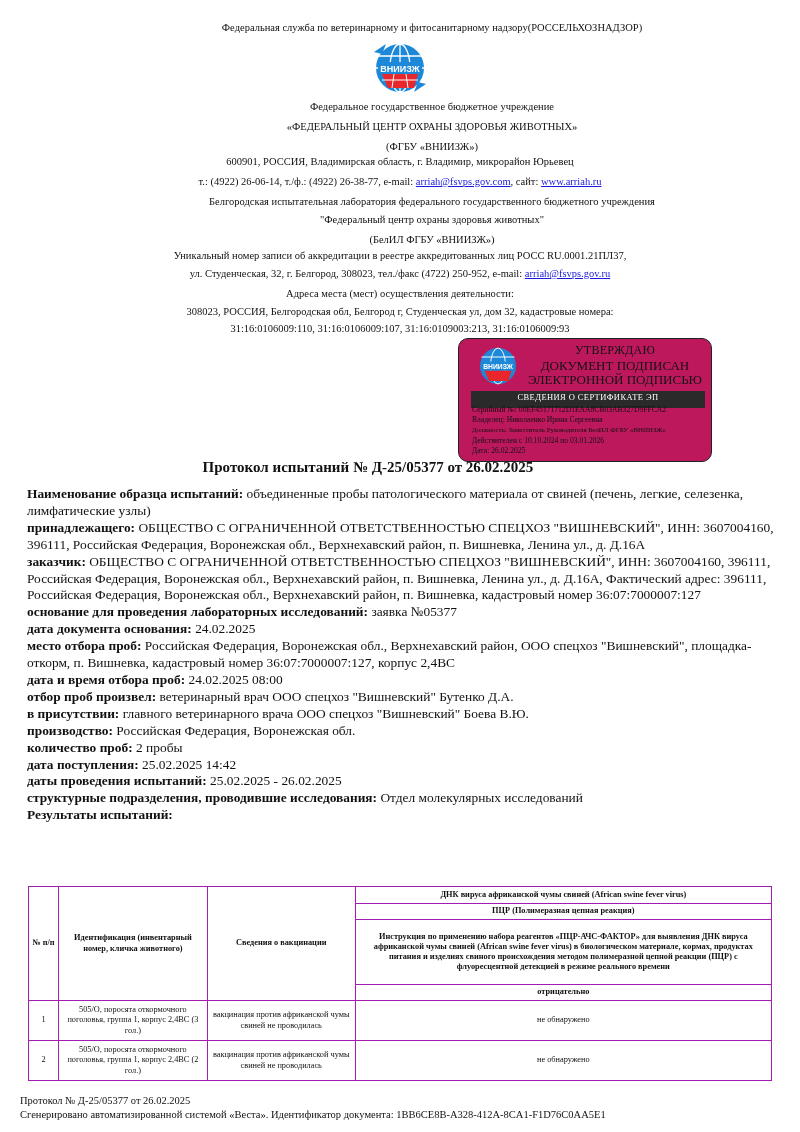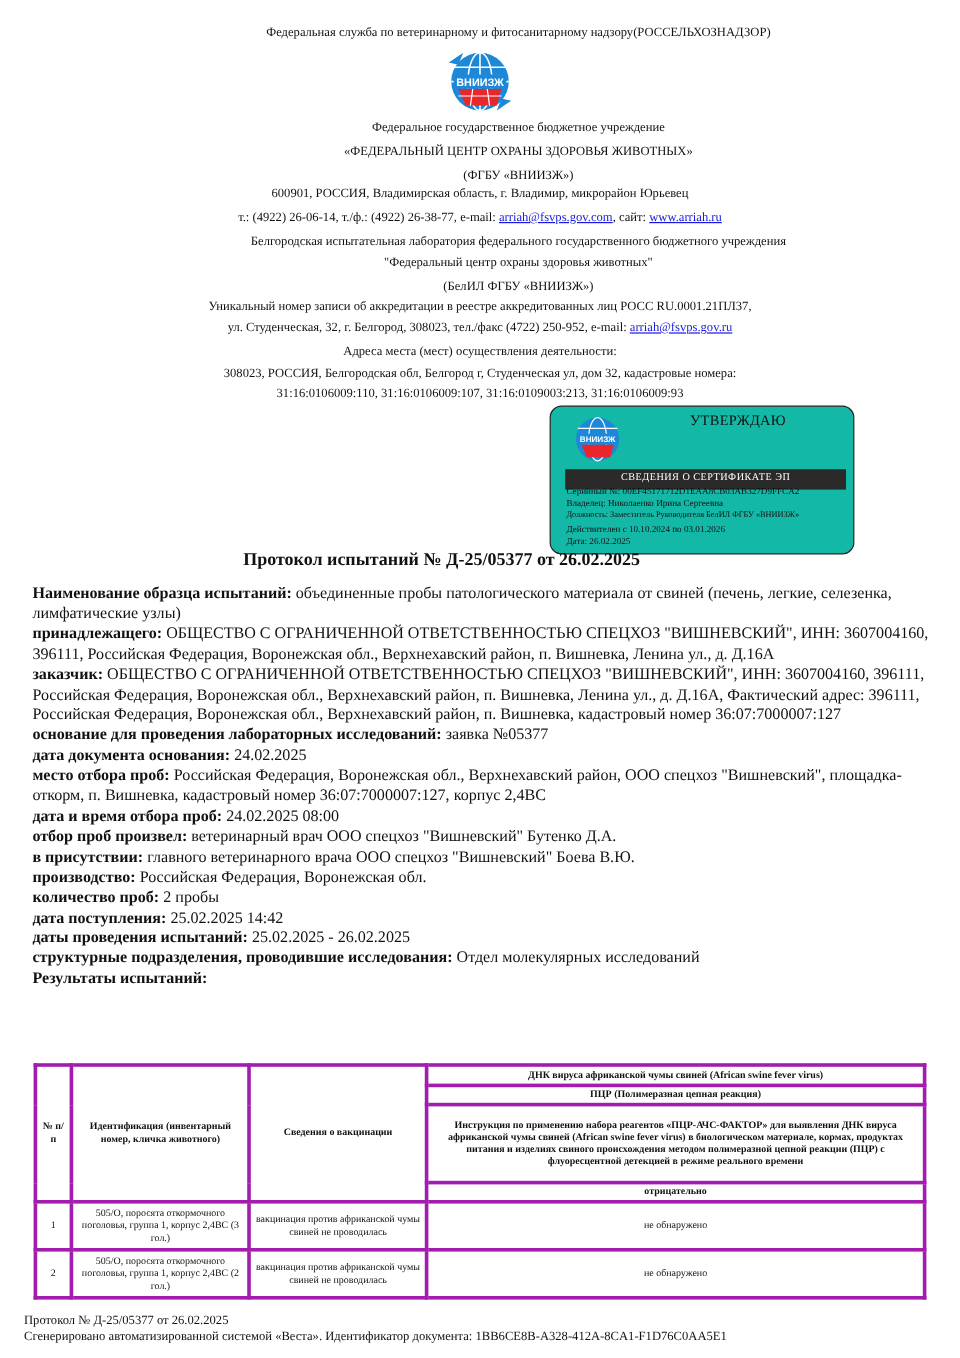--- a/index.html
+++ b/index.html
@@ -2,32 +2,32 @@
 <html><head>
 <meta charset="utf-8">
 <style>
   html, body { margin: 0; padding: 0; background: #ffffff; }
   body { width: 800px; height: 1132px; position: relative; overflow: hidden; font-family: "Liberation Serif", serif; color: #111; }
   .center { position: absolute; left: 0; width: 800px; text-align: center; }
   .hdr-bold { font-weight: normal; font-size: 10.5px; padding-left: 32px; }
   .hdr-line { font-size: 10.5px; }
   a.link { color: #1a1adf; text-decoration: underline; }
   .logo { position: absolute; left: 368px; top: 40px; width: 64px; height: 56px; }
-  .stamp { position: absolute; left: 458px; top: 338px; width: 252px; height: 122px; border: 1.5px solid #222; border-radius: 10px; background: #14b8a6; }
+  .stamp { position: absolute; left: 458px; top: 338px; width: 252px; height: 122px; border: 1.5px solid #222; border-radius: 10px; background: #be185d; }
   .stamp .slogo { position: absolute; left: 14px; top: 6px; width: 50px; height: 42px; }
   .stamp .t1 { position: absolute; left: 60px; right: 0; top: 4px; text-align: center; font-size: 12px; letter-spacing: 0.3px; }
   .stamp .t2 { position: absolute; left: 60px; right: 0; top: 20px; text-align: center; font-size: 13px; line-height: 14px; }
   .stamp .bar { position: absolute; left: 12px; right: 6px; top: 52px; height: 17px; background: #2a2a2a; color: #fff; font-size: 8.5px; text-align: center; line-height: 12px; letter-spacing: 0.4px; }
   .stamp .info { position: absolute; left: 13px; top: 66px; font-size: 7.6px; line-height: 10.2px; white-space: nowrap; }
   .title { position: absolute; left: 0; width: 736px; top: 459px; text-align: center; font-weight: bold; font-size: 15px; }
   .body { position: absolute; left: 27px; top: 486px; width: 755px; font-size: 13.4px; line-height: 16.9px; }
   .body p { margin: 0; }
   .body b { font-weight: bold; }
   table.res { position: absolute; left: 28px; top: 886px; width: 744px; border-collapse: collapse; font-size: 8.3px; }
-  table.res td { border: 3px solid #a21caf; text-align: center; vertical-align: middle; padding: 1px 3px; line-height: 10.2px; }
+  table.res td { border: 1px solid #a21caf; text-align: center; vertical-align: middle; padding: 1px 3px; line-height: 10.2px; }
   table.res .th { font-weight: bold; }
   .footer { position: absolute; left: 20px; top: 1094px; font-size: 10.5px; line-height: 13.5px; }
 </style>
 </head>
 <body>
 
 <div class="center hdr-bold" style="top:22px;">Федеральная служба по ветеринарному и фитосанитарному надзору(РОССЕЛЬХОЗНАДЗОР)</div>
 
 <svg class="logo" viewBox="0 0 64 56">
   <circle cx="32" cy="28" r="24" fill="#1e88d8"></circle>
@@ -72,20 +72,24 @@
     <circle cx="32" cy="28" r="24" fill="#1e88d8"></circle>
     <g stroke="#ffffff" stroke-width="1.3" fill="none">
       <ellipse cx="32" cy="28" rx="10" ry="24"></ellipse>
       <line x1="10" y1="16" x2="54" y2="16"></line>
     </g>
     <path d="M14 34 L50 34 L46 48 L20 48 Z" fill="#e8262b"></path>
     <rect x="10" y="22" width="44" height="12" rx="2" fill="#1e88d8"></rect>
     <text x="32" y="31.5" text-anchor="middle" font-family="Liberation Sans, sans-serif" font-weight="bold" font-size="9" fill="#ffffff">ВНИИЗЖ</text>
   </svg>
   <div class="t1">УТВЕРЖДАЮ</div>
+  <div class="t2">
+    <div>ДОКУМЕНТ ПОДПИСАН</div>
+    <div>ЭЛЕКТРОННОЙ ПОДПИСЬЮ</div>
+  </div>
   <div class="bar">СВЕДЕНИЯ О СЕРТИФИКАТЕ ЭП</div>
   <div class="info">
     <div>Серийный №: 00EF45171712D1EAA8CB03AB327D9FFCA2</div>
     <div>Владелец: Николаенко Ирина Сергеевна</div>
     <div style="font-size:6.9px;">Должность: Заместитель Руководителя БелИЛ ФГБУ «ВНИИЗЖ»</div>
     <div>Действителен с 10.10.2024 по 03.01.2026</div>
     <div>Дата: 26.02.2025</div>
   </div>
 </div>
 

